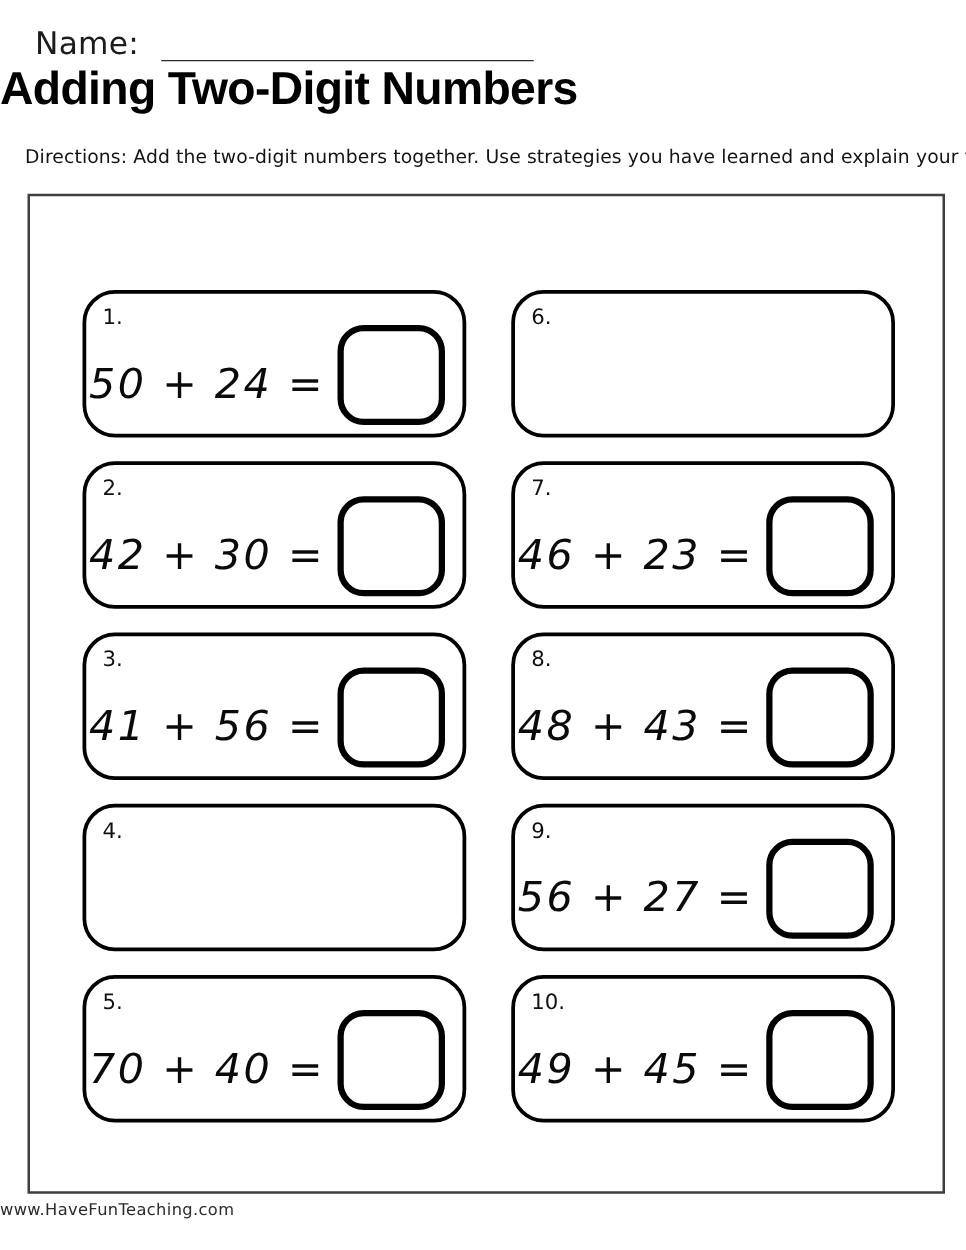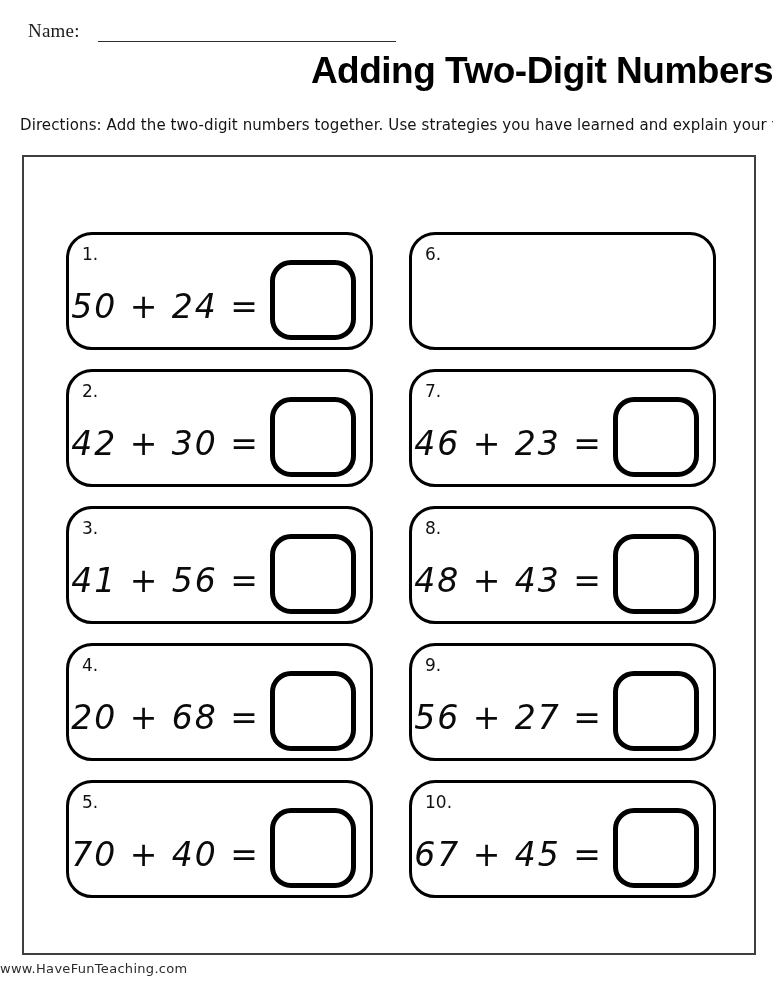--- a/index.html
+++ b/index.html
@@ -16,38 +16,37 @@
   
   .name-row {
     position: absolute;
     top: 20px;
     left: 28px;
     display: flex;
     align-items: flex-end;
     gap: 18px;
   }
   .name-label {
-    font-size: 19px;
+    font-size: 25px;
     color: #1c1c1c;
     letter-spacing: 0.2px;
-    font-family: Liberation Serif, serif;
   }
   .name-line {
     width: 298px;
     height: 22px;
     border-bottom: 1.5px solid #2e2e2e;
   }
 
   
   .title {
     position: absolute;
     top: 50px;
     left: 0;
     width: 100%;
-    text-align: right;
+    text-align: left;
     font-family: "Liberation Sans", sans-serif;
     font-weight: 700;
     font-size: 37px;
     letter-spacing: -0.5px;
     color: #000;
   }
 
   
   .directions {
     position: absolute;
@@ -179,24 +178,20 @@
       </div>
       <div class="card">
         <span class="card-number">3.</span>
         <div class="card-body">
           <span class="expression">41 + 56 =</span>
           <span class="answer-box"></span>
         </div>
       </div>
       <div class="card">
         <span class="card-number">4.</span>
-        <div class="card-body">
-          <span class="expression">20 + 68 =</span>
-          <span class="answer-box"></span>
-        </div>
       </div>
       <div class="card">
         <span class="card-number">5.</span>
         <div class="card-body">
           <span class="expression">70 + 40 =</span>
           <span class="answer-box"></span>
         </div>
       </div>
     </div>
 
@@ -221,21 +216,21 @@
       <div class="card">
         <span class="card-number">9.</span>
         <div class="card-body">
           <span class="expression">56 + 27 =</span>
           <span class="answer-box"></span>
         </div>
       </div>
       <div class="card">
         <span class="card-number">10.</span>
         <div class="card-body">
-          <span class="expression">67 + 45 =</span>
+          <span class="expression">49 + 45 =</span>
           <span class="answer-box"></span>
         </div>
       </div>
     </div>
 
   </div>
 </div>
 
 <div class="footer">www.HaveFunTeaching.com</div>
 

